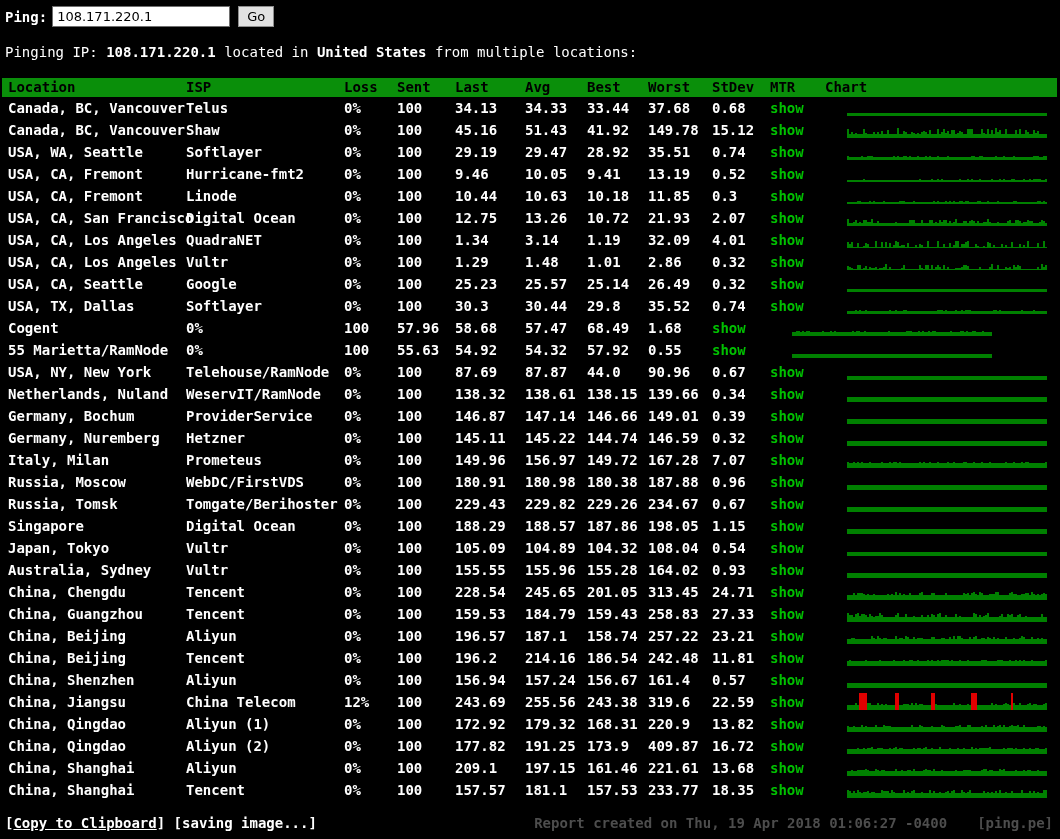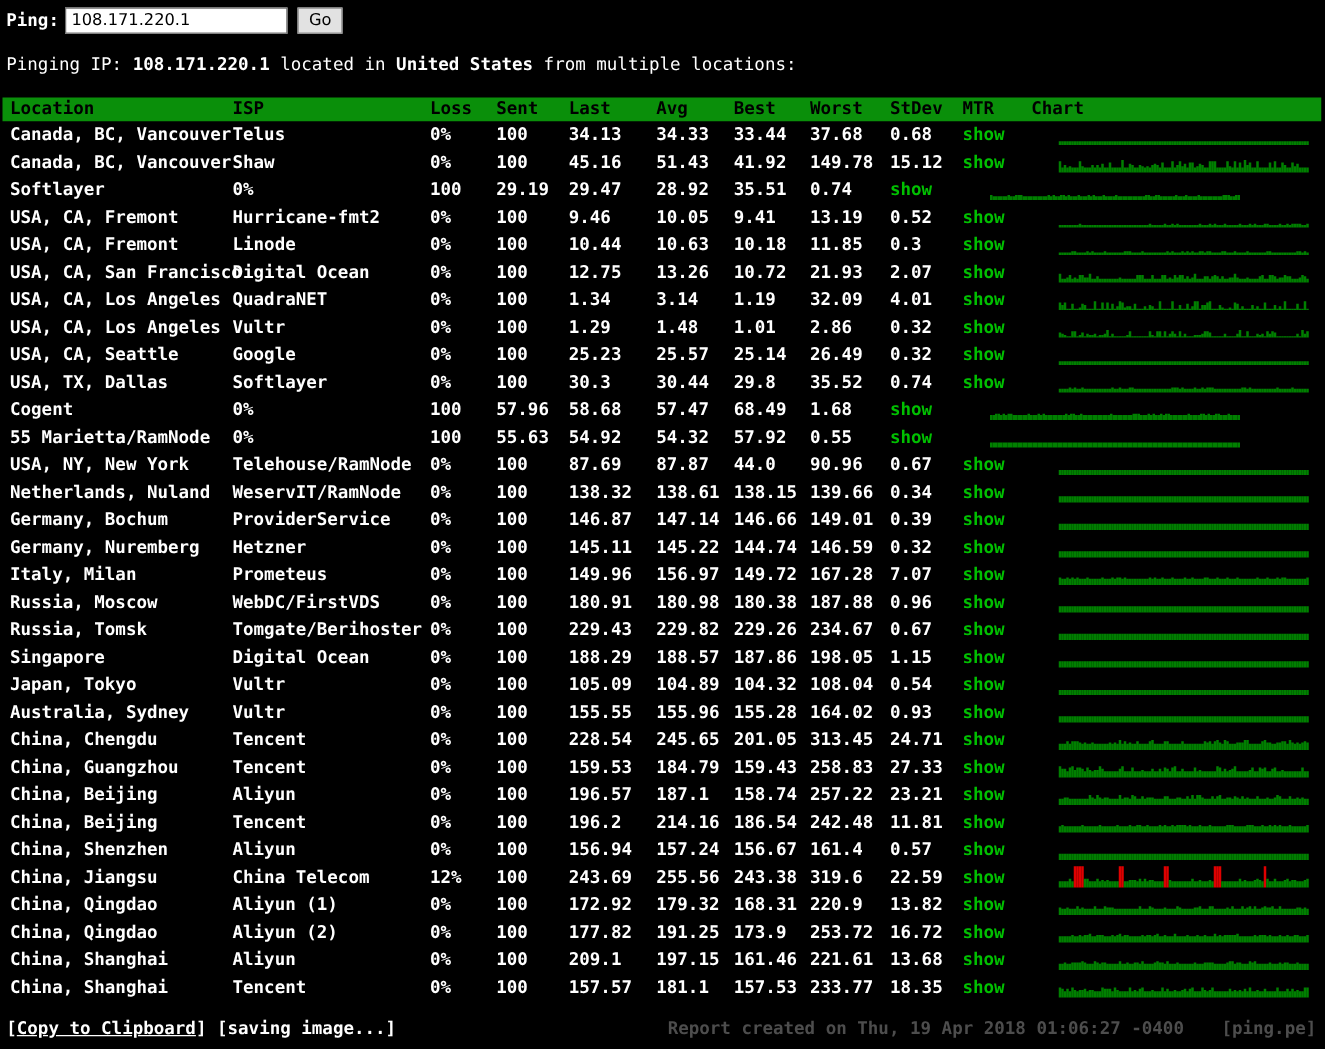--- a/index.html
+++ b/index.html
@@ -299,20 +299,21 @@
             <i style="height: 7px;"></i>
             <i style="height: 4px;"></i>
             <i style="height: 4px;"></i>
             <i style="height: 4px;"></i>
             <i style="height: 4px;"></i>
           </span>
         </span>
   </div>
 
   <div class="trow">
+    <span>USA, WA, Seattle</span>
     <span>Softlayer</span>
     <span>0%</span>
     <span>100</span>
     <span>29.19</span>
     <span>29.47</span>
     <span>28.92</span>
     <span>35.51</span>
     <span>0.74</span>
     <span><a class="show-link">show</a></span>
     <span class="chart-cell">
@@ -3462,21 +3463,21 @@
   </div>
 
   <div class="trow">
     <span>China, Qingdao</span>
     <span>Aliyun (2)</span>
     <span>0%</span>
     <span>100</span>
     <span>177.82</span>
     <span>191.25</span>
     <span>173.9</span>
-    <span>253.72</span>
+    <span>409.87</span>
     <span>16.72</span>
     <span><a class="show-link">show</a></span>
     <span class="chart-cell">
           <span class="spark">
             <i style="height: 5px;"></i>
             <i style="height: 5px;"></i>
             <i style="height: 5px;"></i>
             <i style="height: 5px;"></i>
             <i style="height: 5px;"></i>
             <i style="height: 6px;"></i>

